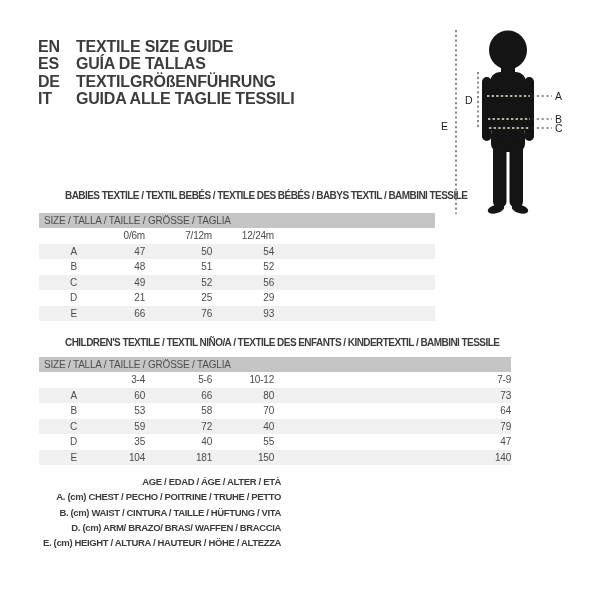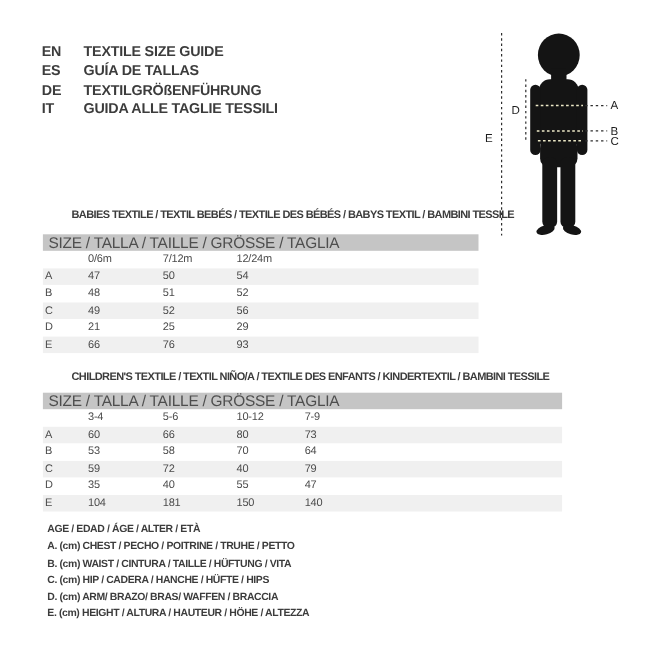--- a/index.html
+++ b/index.html
@@ -14,43 +14,43 @@
   body{
     width:600px;height:600px;background:var(--page-bg);
     font-family:"Liberation Sans",sans-serif;
     position:relative;overflow:hidden;
   }
   .abs{position:absolute;}
 
   
   .lang-list{left:38px;top:38px;}
   .lang-row{display:flex;height:17.4px;line-height:17.4px;
-    font-size:13px;font-weight:700;color:var(--ink);letter-spacing:-0.2px;}
+    font-size:16px;font-weight:700;color:var(--ink);letter-spacing:-0.2px;}
   .lang-code{width:38px;flex:0 0 38px;}
 
   
   .section-title{font-size:10px;font-weight:700;color:var(--ink);
     letter-spacing:-0.55px;white-space:nowrap;margin-left:22px;}
 
   
   .size-table{left:39px;}
   .size-bar{background:var(--bar-bg);color:var(--bar-ink);
-    height:15px;line-height:15px;font-size:14px;letter-spacing:-0.2px;
+    height:15px;line-height:15px;font-size:10px;letter-spacing:-0.2px;
     padding-left:5px;box-sizing:border-box;}
   .trow{display:grid;grid-template-columns:38px 68px 67px 62px 1fr;
     height:15.5px;line-height:15.5px;font-size:10px;
-    color:var(--table-ink);letter-spacing:-0.2px;}
+    color:var(--table-ink);letter-spacing:-0.2px;text-align:right;}
   .trow.shade{background:var(--band-bg);}
   .trow span{padding-left:3px;box-sizing:border-box;}
   .trow .rowlabel{padding-left:2px;}
 
   
   .legend{left:43px;top:474px;}
   .legend-line{height:15.3px;line-height:15.3px;font-size:9.5px;
-    font-weight:700;color:var(--ink);letter-spacing:-0.35px;white-space:nowrap;}
+    font-weight:700;color:var(--ink);letter-spacing:-0.35px;white-space:nowrap;text-align:right;}
 
   svg text{font-family:"Liberation Sans",sans-serif;}
 </style>
 </head>
 <body>
 
 <div class="abs lang-list">
     <div class="lang-row">
       <span class="lang-code">EN</span>
       <span>TEXTILE SIZE GUIDE</span>
@@ -192,16 +192,15 @@
       <span>181</span>
       <span>150</span>
       <span>140</span>
     </div>
   </div>
 
 <div class="abs legend">
   <div class="legend-line">AGE / EDAD / ÁGE / ALTER / ETÀ</div>
 <div class="legend-line">A. (cm) CHEST / PECHO / POITRINE / TRUHE / PETTO</div>
     <div class="legend-line">B. (cm) WAIST / CINTURA / TAILLE / HÜFTUNG / VITA</div>
-    <div class="legend-line">C. (cm) HIP / CADERA / HANCHE / HÜFTE / HIPS</div>
     <div class="legend-line">D. (cm) ARM/ BRAZO/ BRAS/ WAFFEN / BRACCIA</div>
     <div class="legend-line">E. (cm) HEIGHT / ALTURA / HAUTEUR / HÖHE / ALTEZZA</div>
   </div>
 
 </body></html>

